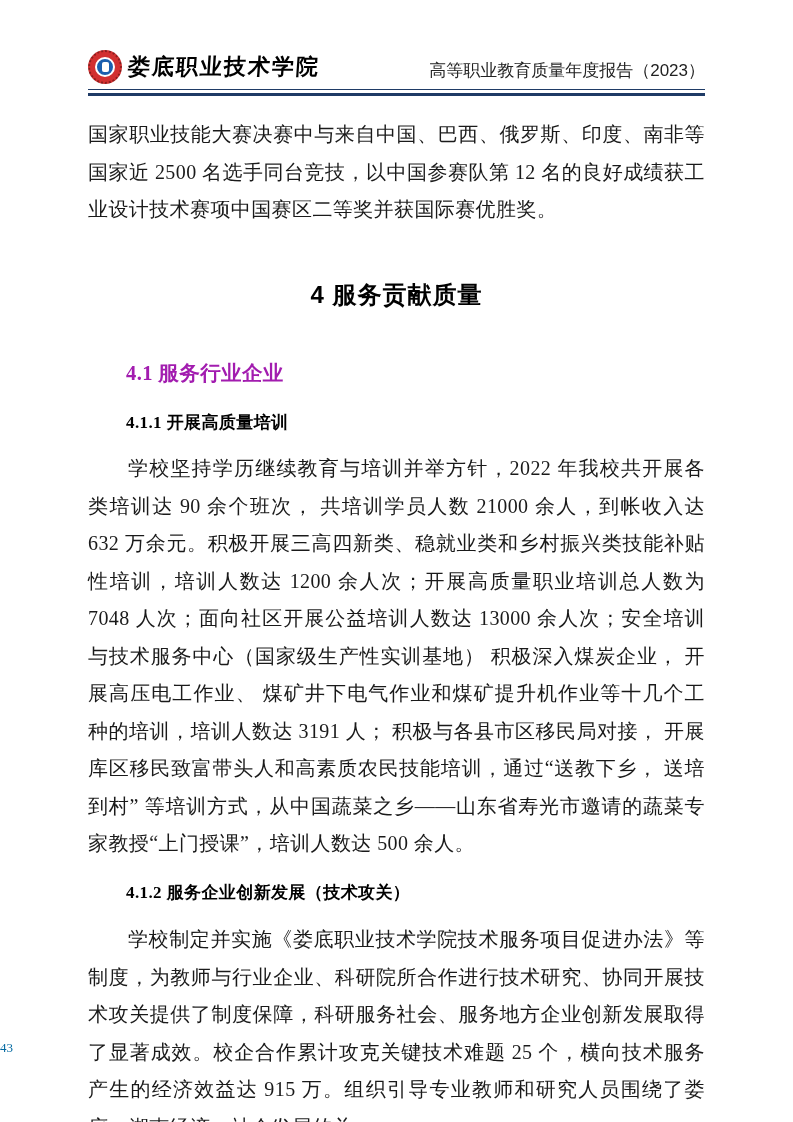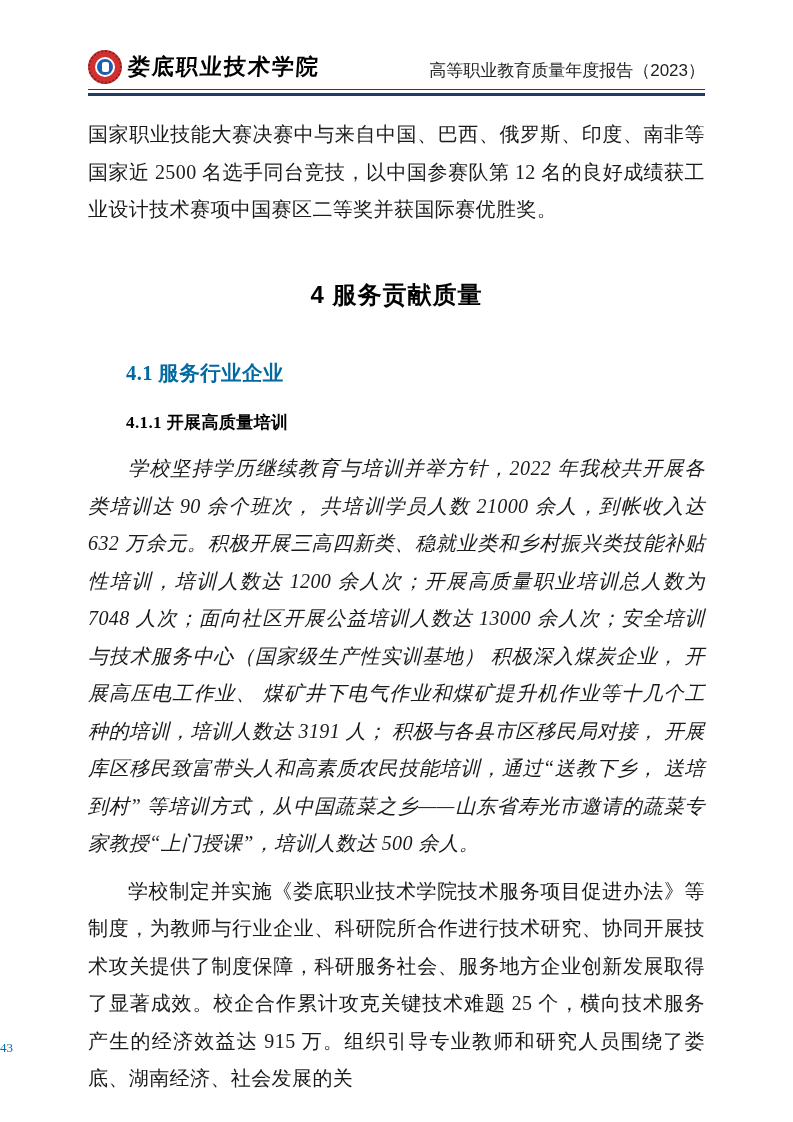--- a/index.html
+++ b/index.html
@@ -76,30 +76,30 @@
     font-size: 24px;
     font-weight: bold;
     color: #000000;
     letter-spacing: 1px;
   }
   .section-heading {
     margin-top: 42px;
     padding-left: 38px;
     font-size: 20.5px;
     font-weight: bold;
-    color: #0369a1;
+    color: #a21caf;
   }
   .sub-heading {
     margin-top: 11px;
     padding-left: 38px;
     font-size: 17px;
     font-weight: bold;
     color: #000000;
   }
-  .para-block { margin-top: 9px; font-style: italic; }
+  .para-block { margin-top: 9px; }
   .para-block-2 { margin-top: 10px; }
   
   .footer {
     position: absolute;
     left: 0; right: 0;
     bottom: 66px;
     font-family: Liberation Serif, serif;
     font-size: 13px;
     color: #0369a1;
   }
@@ -126,20 +126,21 @@
     <p class="para intro">国家职业技能大赛决赛中与来自中国、巴西、俄罗斯、印度、南非等国家近 2500 名选手同台竞技，以中国参赛队第 12 名的良好成绩获工业设计技术赛项中国赛区二等奖并获国际赛优胜奖。</p>
 
     <div class="chapter-heading">4 服务贡献质量</div>
 
     <div class="section-heading">4.1 服务行业企业</div>
 
     <div class="sub-heading">4.1.1 开展高质量培训</div>
 
     <p class="para indent para-block">学校坚持学历继续教育与培训并举方针，2022 年我校共开展各类培训达 90 余个班次， 共培训学员人数 21000 余人，到帐收入达 632 万余元。积极开展三高四新类、稳就业类和乡村振兴类技能补贴性培训，培训人数达 1200 余人次；开展高质量职业培训总人数为 7048 人次；面向社区开展公益培训人数达 13000 余人次；安全培训与技术服务中心（国家级生产性实训基地） 积极深入煤炭企业， 开展高压电工作业、 煤矿井下电气作业和煤矿提升机作业等十几个工种的培训，培训人数达 3191 人； 积极与各县市区移民局对接， 开展库区移民致富带头人和高素质农民技能培训，通过“送教下乡， 送培到村” 等培训方式，从中国蔬菜之乡——山东省寿光市邀请的蔬菜专家教授“上门授课”，培训人数达 500 余人。</p>
 
+    <div class="sub-heading">4.1.2 服务企业创新发展（技术攻关）</div>
 
     <p class="para indent para-block-2">学校制定并实施《娄底职业技术学院技术服务项目促进办法》等制度，为教师与行业企业、科研院所合作进行技术研究、协同开展技术攻关提供了制度保障，科研服务社会、服务地方企业创新发展取得了显著成效。校企合作累计攻克关键技术难题 25 个，横向技术服务产生的经济效益达 915 万。组织引导专业教师和研究人员围绕了娄底、湖南经济、社会发展的关</p>
   </div>
 
   <div class="footer">
     <span>43</span>
   </div>
 
 </div>
 

